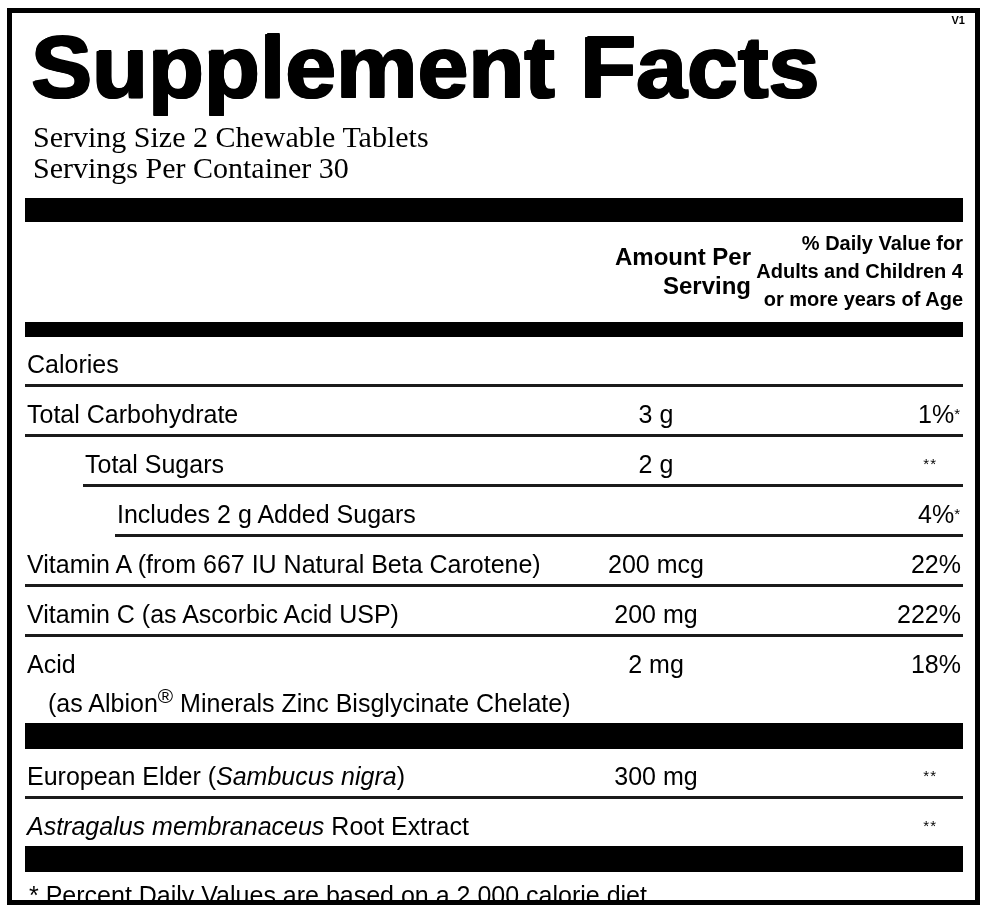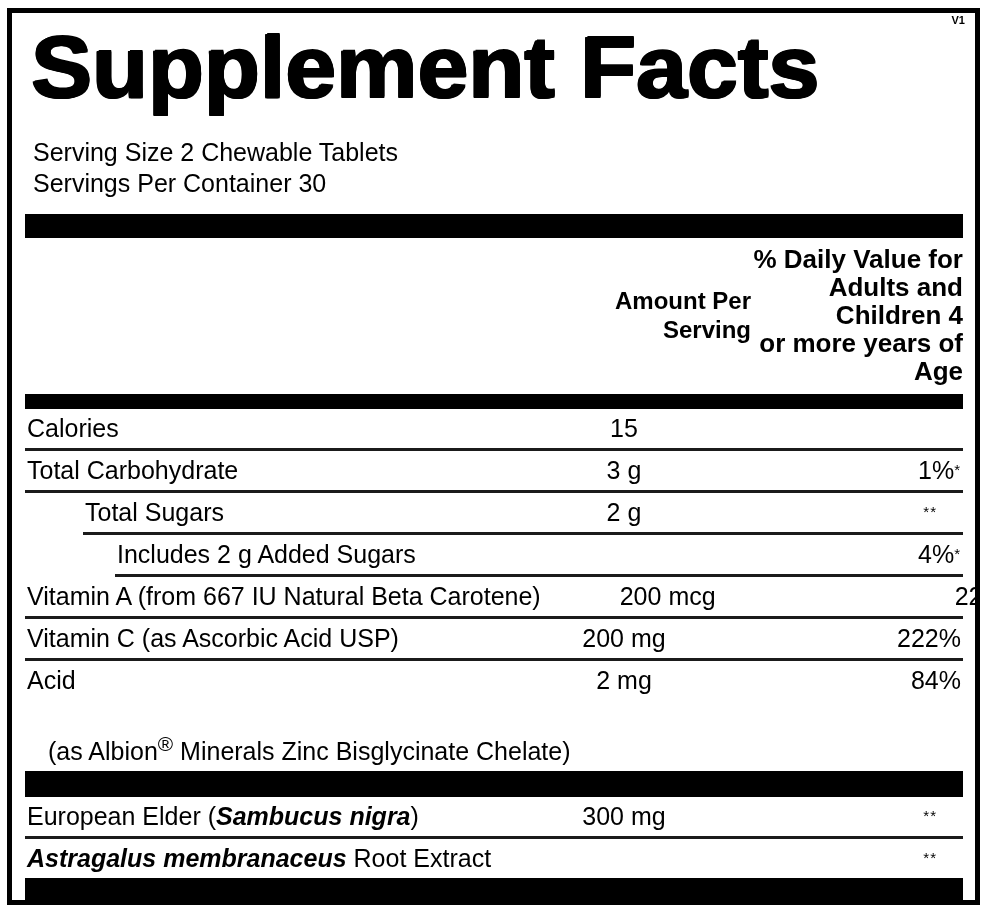--- a/index.html
+++ b/index.html
@@ -18,49 +18,49 @@
     font-size:11px;font-weight:bold;letter-spacing:0;
   }
   .main-title{
     margin:8px 0 0 6px;
     font-size:88px;line-height:92px;font-weight:bold;letter-spacing:0px;
     text-shadow:1px 0 currentColor,-1px 0 currentColor,0 1px currentColor,
                 1px 1px currentColor,-1px 1px currentColor,1px -1px currentColor;
     transform:scaleX(1.04);transform-origin:left center;
     white-space:nowrap;
   }
-  .serving-block{margin:24px 0 0 8px;font-size:25px;line-height:31px;}
+  .serving-block{margin:8px 0 0 8px;font-size:30px;line-height:31px;font-family:Liberation Serif, serif;}
   .thick-bar{background:#000;height:24px;margin:0;}
   .bar-top{margin-top:15px;height:24px;}
   .bar-mid{height:15px;}
   .bar-section{height:26px;}
   .grid-cols{display:grid;grid-template-columns:1fr 190px 212px;}
   .col-header{align-items:center;padding:7px 0 9px 0;}
   .hdr-amount{
     grid-column:2;text-align:right;font-weight:bold;
     font-size:24px;line-height:29px;white-space:pre-line;
   }
   .hdr-dv{
     grid-column:3;text-align:right;font-weight:bold;
-    font-size:26px;line-height:28px;white-space:pre-line;
+    font-size:20px;line-height:28px;white-space:pre-line;
   }
-  .row{font-size:25px;line-height:31px;padding:4px 0 4px 0;gap:32px;}
+  .row{font-size:25px;line-height:31px;padding:12px 0 4px 0;}
   .row .name{grid-column:1;white-space:nowrap;padding-left:2px;}
   .row .amount{grid-column:2;text-align:center;}
   .row .dv{grid-column:3;text-align:right;padding-right:2px;}
   .row .subline{grid-column:1 / -1;white-space:nowrap;padding-left:23px;}
   .indent-1 .name{padding-left:60px;}
   .indent-2 .name{padding-left:92px;}
   .dv sup, .name sup{font-size:15px;vertical-align:top;position:relative;top:-1px;letter-spacing:1px;}
   .dv sup.lone{margin-right:24px;}
   .rule{height:3px;background:#1b1b1b;}
   .rule-1{margin-left:58px;}
   .rule-2{margin-left:90px;}
   .footnotes{margin:7px 0 0 4px;font-size:25px;line-height:33px;}
-  .it{font-style:italic;font-weight:bold;}
+  .it{font-style:italic;}
 </style>
 </head>
 <body>
 
 <div class="label-box">
   <div class="version-tag">V1</div>
   <div class="main-title">Supplement Facts</div>
 
   <div class="serving-block">
     <div>Serving Size 2 Chewable Tablets</div>
@@ -75,21 +75,20 @@
     <div class="hdr-dv">% Daily Value for
 Adults and Children 4
 or more years of Age</div>
   </div>
 
   <div class="thick-bar bar-mid"></div>
 
   <div id="nutrient-table">
       <div class="grid-cols row indent-0">
         <div class="name"><span>Calories</span></div>
-        <div class="amount">15</div>
         <div class="dv"></div>
       </div>
       <div class="rule rule-0"></div>
       <div class="grid-cols row indent-0">
         <div class="name"><span>Total Carbohydrate</span></div>
         <div class="amount">3 g</div>
         <div class="dv"><span>1%</span><sup>*</sup></div>
       </div>
       <div class="rule rule-0"></div>
       <div class="grid-cols row indent-1">
@@ -112,21 +111,21 @@
       <div class="rule rule-0"></div>
       <div class="grid-cols row indent-0">
         <div class="name"><span>Vitamin C (as Ascorbic Acid USP)</span></div>
         <div class="amount">200 mg</div>
         <div class="dv"><span>222%</span></div>
       </div>
       <div class="rule rule-0"></div>
       <div class="grid-cols row indent-0">
         <div class="name"><span>Acid</span></div>
         <div class="amount">2 mg</div>
-        <div class="dv"><span>84%</span></div>
+        <div class="dv"><span>18%</span></div>
         <div class="subline"><span>(as Albion</span><sup>®</sup><span> Minerals Zinc Bisglycinate Chelate)</span></div>
       </div>
       <div class="thick-bar bar-section"></div>
       <div class="grid-cols row indent-0">
         <div class="name"><span>European Elder (</span><span class="it">Sambucus nigra</span><span>)</span></div>
         <div class="amount">300 mg</div>
         <div class="dv"><sup class="lone">**</sup></div>
       </div>
       <div class="rule rule-0"></div>
       <div class="grid-cols row indent-0">

